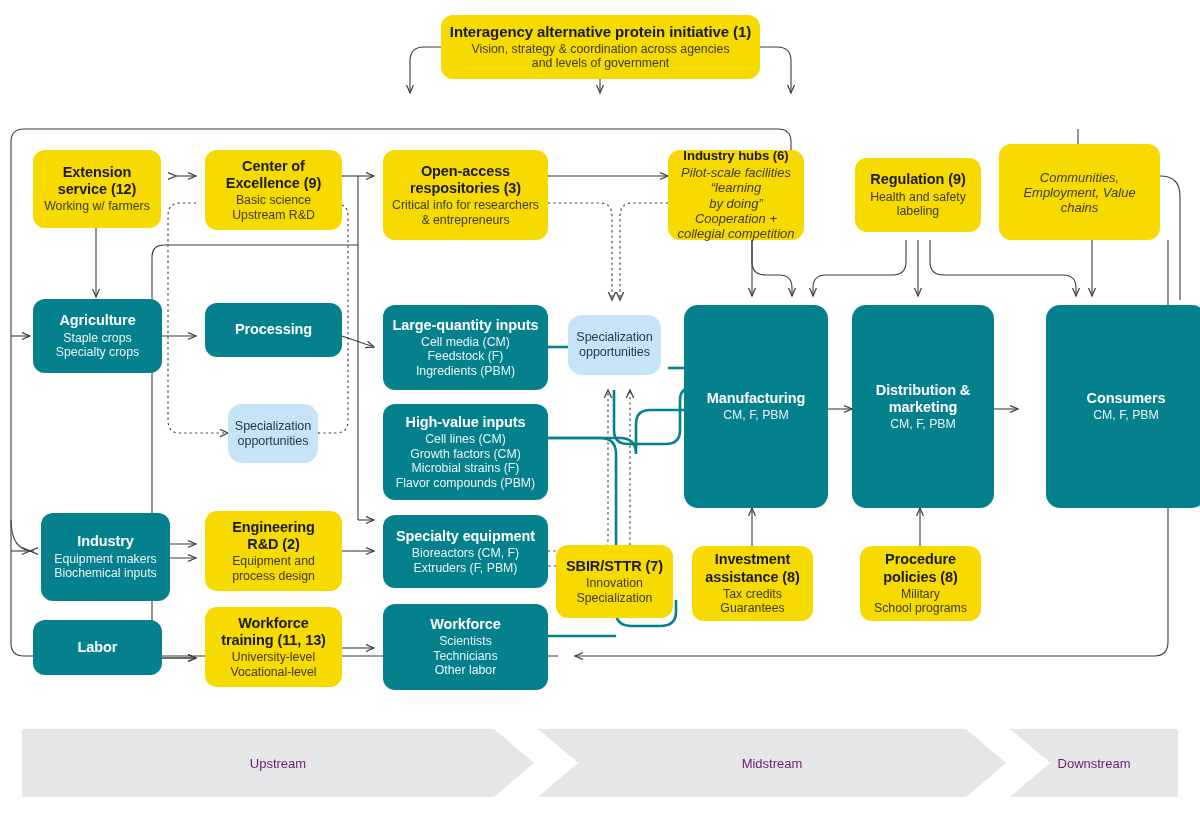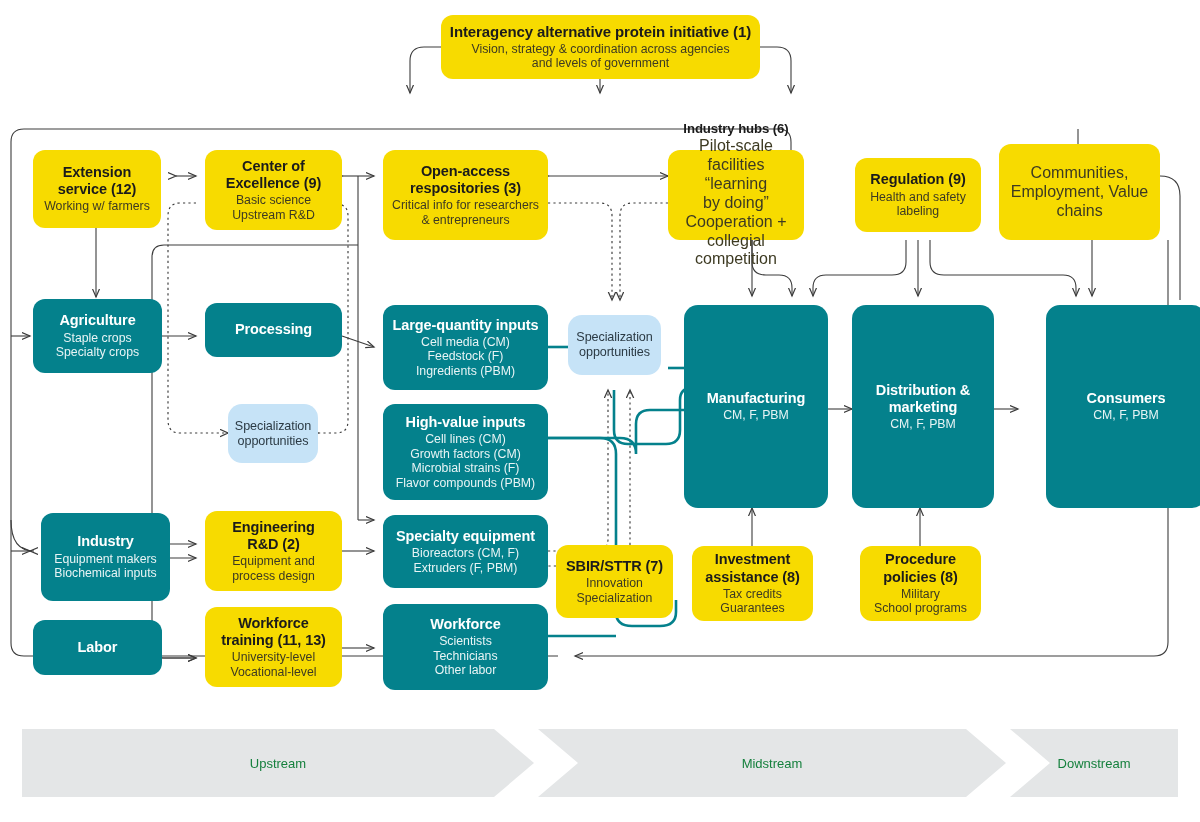--- a/index.html
+++ b/index.html
@@ -21,27 +21,27 @@
   .node .sub{font-size:12.3px;font-weight:normal;margin-top:1px;}
 
   .yellow{background:#F7DB00;color:#1b1b1b;}
   .yellow .sub{color:#3d3a22;}
   .teal{background:#04818C;color:#ffffff;}
   .teal .sub{color:#e8f4f5;}
   .lblue{background:#C6E3F7;color:#2b3a44;border-radius:14px;}
   .lblue .ttl{font-weight:normal;font-size:12.6px;}
 
   .sm .ttl{font-size:13.2px;}
-  .sm .sub{font-size:16px;}
+  .sm .sub{font-size:13px;font-style:italic;}
 
   
   #footer{position:absolute;left:22px;top:729px;width:1156px;height:68px;}
   .chev{position:absolute;top:0;height:68px;background:#E4E6E7;
         display:flex;align-items:center;justify-content:center;
-        font-size:13px;color:#15803d;}
+        font-size:13px;color:#701a75;}
   .chev span{position:relative;z-index:2;}
   .c1{left:0;width:512px;clip-path:polygon(0 0,472px 0,512px 50%,472px 100%,0 100%);}
   .c2{left:516px;width:468px;clip-path:polygon(0 0,428px 0,468px 50%,428px 100%,0 100%,40px 50%);}
   .c3{left:988px;width:168px;clip-path:polygon(0 0,168px 0,168px 100%,0 100%,40px 50%);}
 </style>
 </head>
 <body>
 
 <div id="stage">
 

